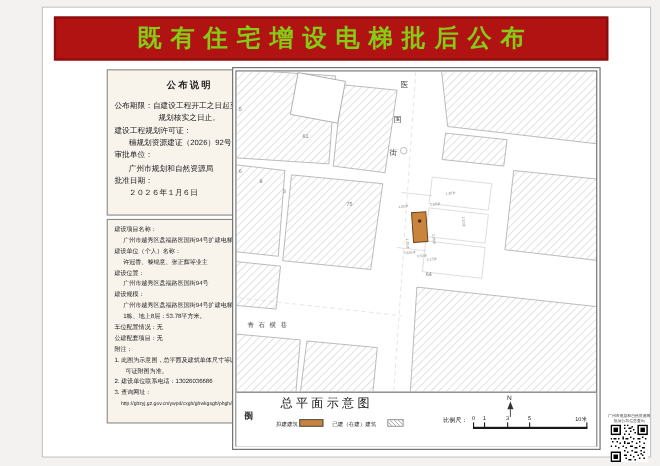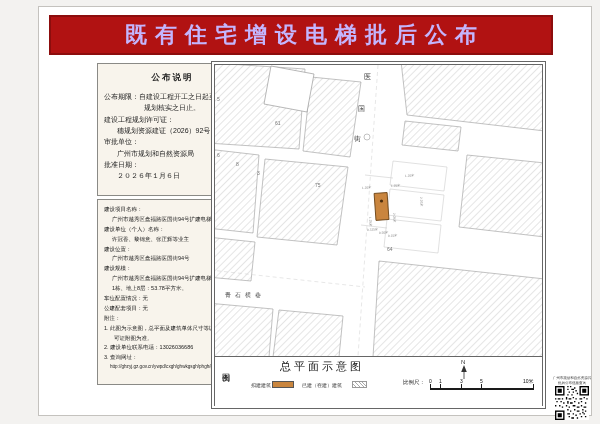--- a/index.html
+++ b/index.html
@@ -14,21 +14,21 @@
     position:absolute;left:38px;top:6px;width:554px;height:410px;
     background:#ffffff;border:1px solid #c4c2be;box-sizing:border-box;
   }
   
   .title-bar{
     position:absolute;left:10px;top:8px;width:504px;height:40px;
     background:#b11212;border:2px solid #8c0d0d;box-sizing:border-box;
     display:flex;align-items:center;justify-content:center;
   }
   .title-bar span{
-    color:#c4b5fd;font-size:22px;font-weight:bold;letter-spacing:8px;
+    color:#84cc16;font-size:22px;font-weight:bold;letter-spacing:8px;
     white-space:nowrap;padding-left:8px;
   }
   
   .box{
     position:absolute;left:17px;width:150px;background:#f8f4ec;
     border:1px solid #8a8a86;box-sizing:border-box;padding:6px 5px 4px 6px;margin-left:41px;
   }
   .box1{top:56px;height:133px;}
   .box2{top:192px;height:186px;padding-top:5px;}
   .box1 .bt{font-size:8.5px;font-weight:bold;text-align:center;margin:2px 0 7px 0;letter-spacing:2px;}
@@ -47,21 +47,21 @@
   .frame-inner{
     border:1px solid #666;box-sizing:border-box;width:329px;height:342px;
     position:relative;background:#fff;
   }
   .map-wrap{position:absolute;left:0;top:0;width:327px;height:291px;overflow:hidden;}
   
   .legend{
     position:absolute;left:0;top:291px;width:327px;height:49px;
     border-top:1px solid #666;background:#fff;
   }
-  .plan-title{position:absolute;left:65px;top:2px;font-size:11px;letter-spacing:3px;color:#111;}
+  .plan-title{position:absolute;left:40px;top:2px;font-size:11px;letter-spacing:3px;color:#111;}
   .legend-label{
     position:absolute;left:4px;top:10px;font-size:8px;letter-spacing:1px;
     writing-mode:vertical-rl;text-orientation:upright;color:#111;
   }
   .li-label{position:absolute;font-size:5px;color:#333;white-space:nowrap;}
   .li1-label{left:36px;top:25px;}
   .li2-label{left:87px;top:25px;}
   .swatch1{
     position:absolute;left:57px;top:24px;width:22px;height:7px;
     background:#c9853e;border:1px solid #555;box-sizing:border-box;

